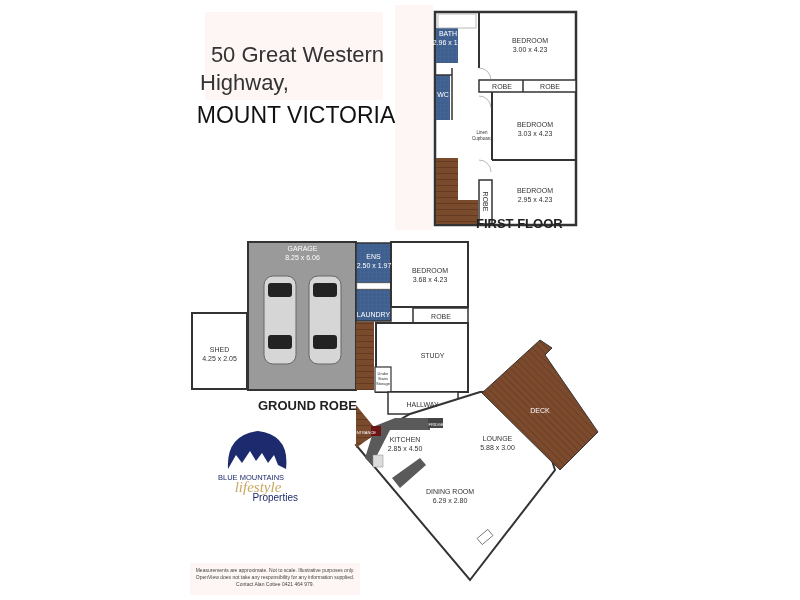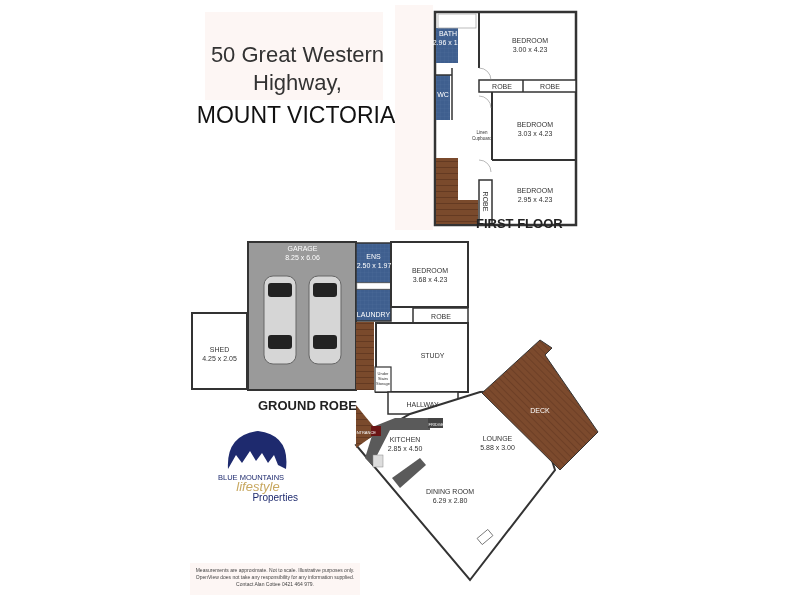--- a/index.html
+++ b/index.html
@@ -1,20 +1,20 @@
 <!DOCTYPE html>
 <html><head>
 <meta charset="utf-8">
 <style>
   html,body{margin:0;padding:0;background:#fff;}
   body{width:800px;height:600px;position:relative;overflow:hidden;font-family:"Liberation Sans",sans-serif;}
   .abs{position:absolute;}
   .title-box{left:205px;top:12px;width:178px;height:88px;background:#fdf6f4;}
   .addr1{left:200px;top:42px;width:195px;text-align:center;font-size:22px;color:#333;}
-  .addr2{left:200px;top:70px;width:195px;text-align:center;font-size:22px;color:#333;}
+  .addr2{left:200px;top:70px;width:195px;font-size:22px;color:#333;}
   .suburb{left:196px;top:102px;width:200px;text-align:center;font-size:23px;font-weight:normal;color:#111;}
   .pinkstrip{left:395px;top:5px;width:38px;height:225px;background:#fdf6f4;}
   .lbl{font-size:7px;color:#333;text-align:center;line-height:9px;}
   .lblw{font-size:7px;color:#fff;text-align:center;line-height:9px;}
   .floorlbl{font-size:13px;font-weight:bold;color:#222;}
   .disc{left:190px;top:563px;width:170px;height:32px;background:#fdf6f4;font-size:5px;color:#444;text-align:center;line-height:7px;padding-top:4px;box-sizing:border-box;}
 </style>
 </head>
 <body>
 
@@ -148,21 +148,21 @@
 <div class="abs lblw" style="left:525px;top:406px;width:30px;">DECK</div>
 <div class="abs lbl" style="left:420px;top:487px;width:60px;">DINING ROOM</div>
 <div class="abs lbl" style="left:420px;top:496px;width:60px;">6.29 x 2.80</div>
 <div class="abs floorlbl" style="left:258px;top:398px;">GROUND ROBE</div>
 
 <div class="abs" style="left:218px;top:425px;width:80px;height:90px;">
   <svg width="80" height="50">
     <path d="M10 44 Q8 10 40 6 Q72 10 68 44 L60 40 L56 30 L50 38 L44 28 L38 36 L32 26 L24 38 L18 30 Z" fill="#1e2a6e"></path>
   </svg>
   <div style="font-size:7.5px;color:#1e2a6e;margin-top:-6px;">BLUE MOUNTAINS</div>
-  <div style="font-size:13px;color:#c8a860;text-align:center;font-style:italic;font-family:Liberation Sans, sans-serif;line-height:10px;">lifestyle</div>
+  <div style="font-size:15px;color:#c8a860;text-align:center;font-style:italic;font-family:Liberation Serif, serif;line-height:10px;">lifestyle</div>
   <div style="font-size:10px;color:#1e2a6e;text-align:right;">Properties</div>
 </div>
 
 <div class="abs disc">
   <div>Measurements are approximate. Not to scale. Illustrative purposes only.</div>
   <div>OpenView does not take any responsibility for any information supplied.</div>
   <div>Contact Alan Cottee 0421 464 979.</div>
 </div>
 
 </body></html>

